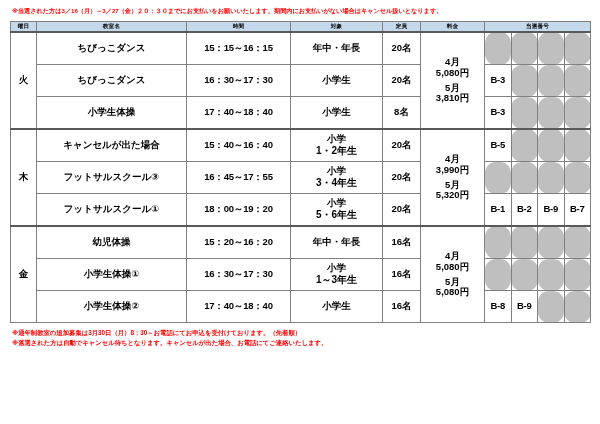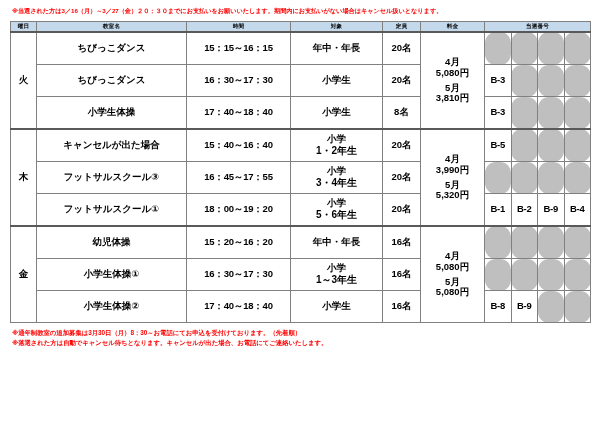--- a/index.html
+++ b/index.html
@@ -225,21 +225,21 @@
           <td class="num empty"></td>
         </tr>
         <tr>
           <td class="classname row">フットサルスクール①</td>
           <td class="time">18：00～19：20</td>
           <td class="target"><span>小学</span><span class="sub">5・6年生</span></td>
           <td class="cap">20名</td>
           <td class="num">B-1</td>
           <td class="num">B-2</td>
           <td class="num">B-9</td>
-          <td class="num">B-4</td>
+          <td class="num">B-7</td>
         </tr>
         <tr class="grp-top">
           <td class="day" rowspan="3">金</td>
           <td class="classname row">幼児体操</td>
           <td class="time">15：20～16：20</td>
           <td class="target"><span>年中・年長</span></td>
           <td class="cap">16名</td>
           <td class="fee" rowspan="3">
             <span class="feeline">4月</span>
             <span class="feeline">5,080円</span>

